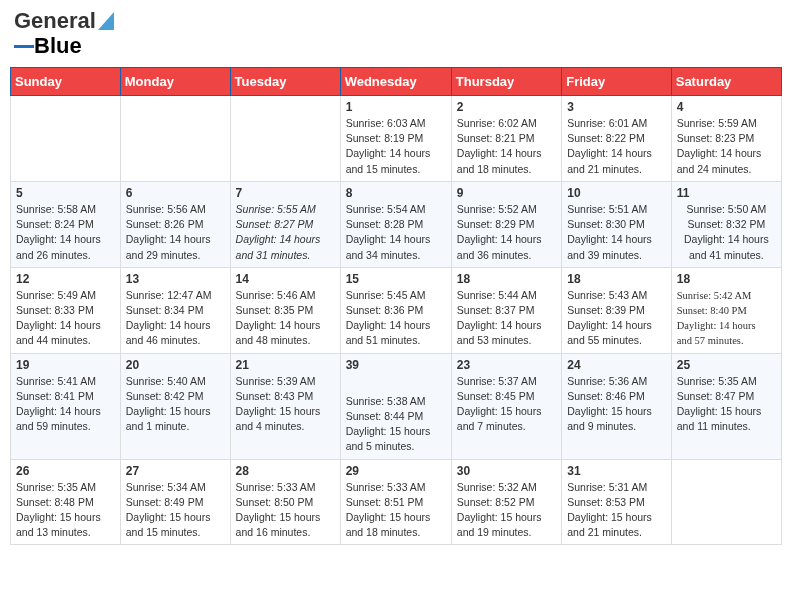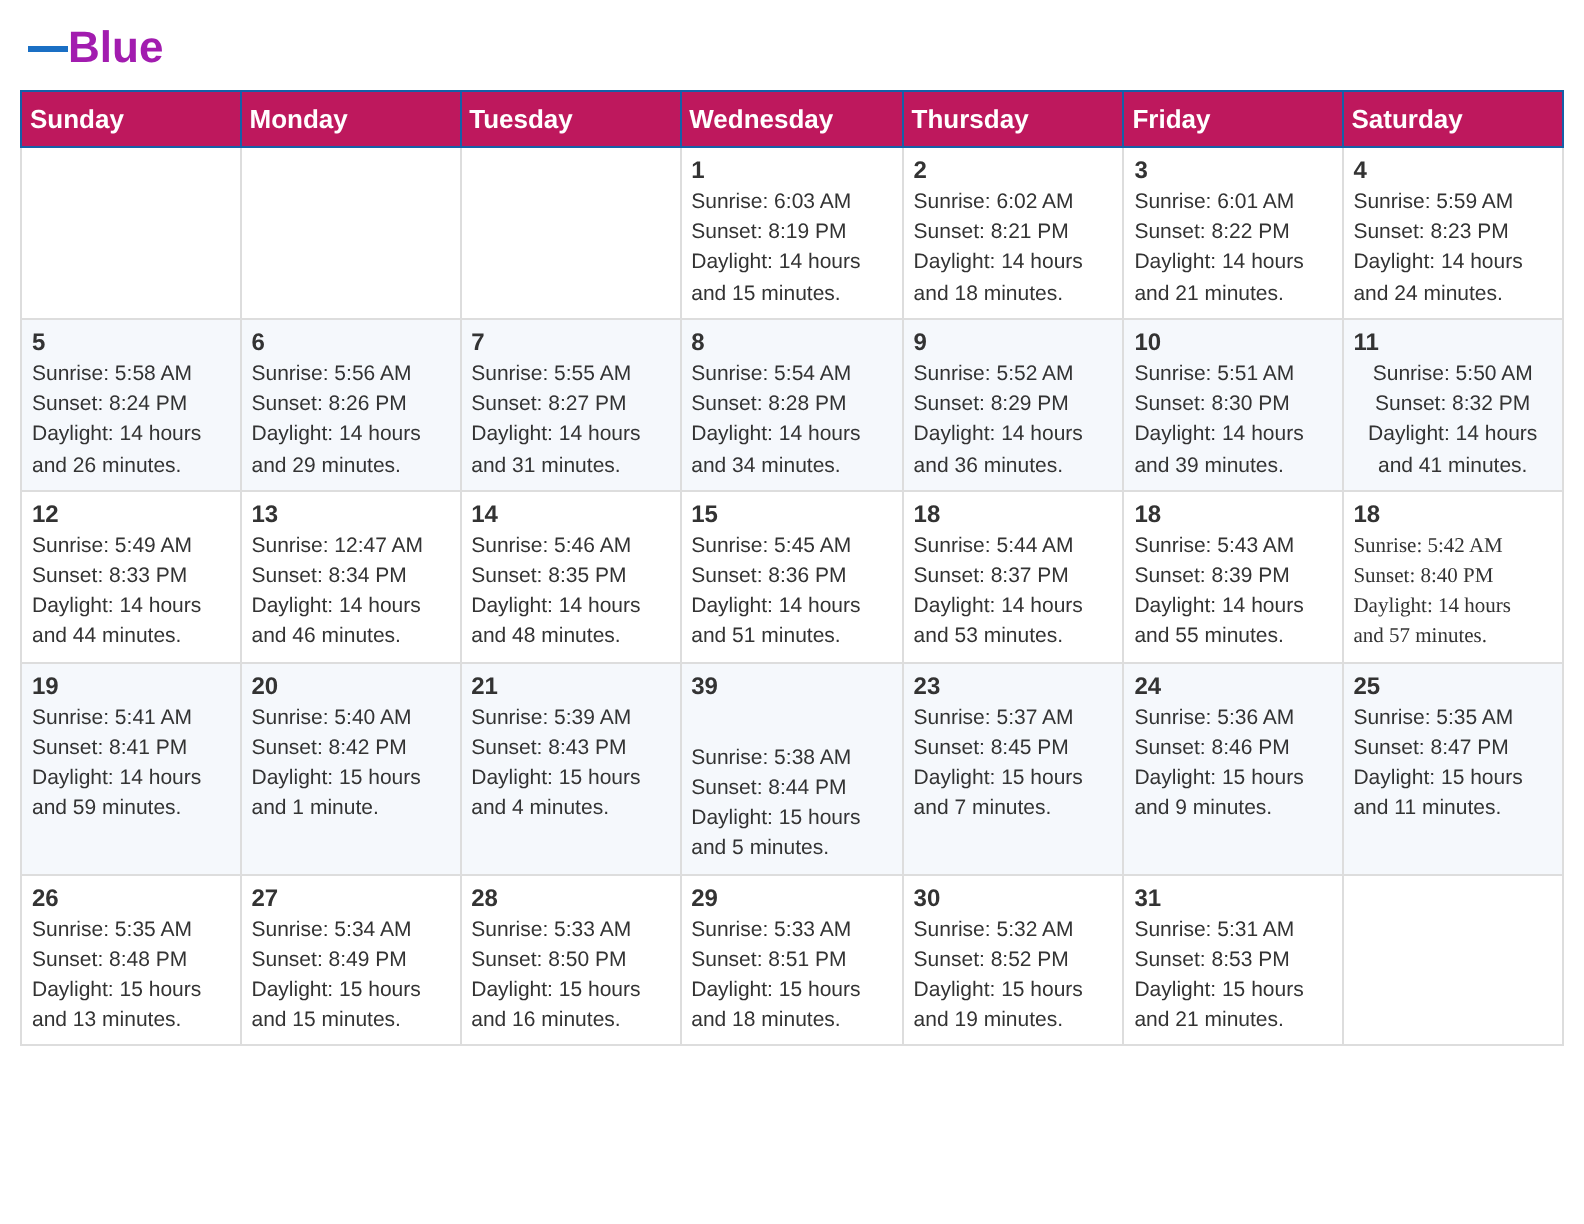--- a/index.html
+++ b/index.html
@@ -33,21 +33,21 @@
     .location {
       font-size: 16px;
       color: #555;
     }
     .calendar {
       width: 100%;
       border-collapse: collapse;
       border: 1px solid #ccc;
     }
     .calendar th {
-      background: #be185d;
+      background: #ef4444;
       color: #fff;
       font-size: 13px;
       font-weight: bold;
       padding: 6px 4px;
       text-align: left;
       border: 1px solid #1560a8;
     }
     .calendar td {
       vertical-align: top;
       border: 1px solid #ddd;
@@ -73,23 +73,29 @@
     }
     .empty-cell {
       background: #f9f9f9;
     }
   </style>
 </head>
 <body>
 
 <div class="header">
   <div class="logo">
+  <div style="display:flex;align-items:center;line-height:1;">
+    <span style="font-size:22px;font-weight:bold;color:#333;">General</span>
+        <svg width="16" height="18" viewBox="0 0 16 18" style="margin-left:2px;">
+          <polygon points="0,18 16,18 16,0" fill="#4a9fd4"></polygon>
+        </svg>
+  </div>
   <div style="display:flex;align-items:center;margin-top:1px;">
     <div style="width:20px;height:3px;background:#1a6fc4;margin-right:0px;"></div>
-        <span style="font-size:22px;font-weight:bold;color:#a21caf;">Blue</span>
+        <span style="font-size:22px;font-weight:bold;color:#000000;">Blue</span>
   </div>
 </div>
   <div class="title-block">
     <div class="month-year"></div>
     <div class="location"></div>
   </div>
 </div>
 
 <table class="calendar">
   <thead>
@@ -147,21 +153,21 @@
         </td>
         <td>
           <span class="day-num">6</span>
           <div class="day-info" style="white-space: pre-line;">Sunrise: 5:56 AM
 Sunset: 8:26 PM
 Daylight: 14 hours
 and 29 minutes.</div>
         </td>
         <td>
           <span class="day-num">7</span>
-          <div class="day-info" style="white-space: pre-line;">Sunrise: 5:55 AM
+          <div class="day-info" style="white-space: pre-line; font-style: italic;">Sunrise: 5:55 AM
 Sunset: 8:27 PM
 Daylight: 14 hours
 and 31 minutes.</div>
         </td>
         <td>
           <span class="day-num">8</span>
           <div class="day-info" style="white-space: pre-line;">Sunrise: 5:54 AM
 Sunset: 8:28 PM
 Daylight: 14 hours
 and 34 minutes.</div>

